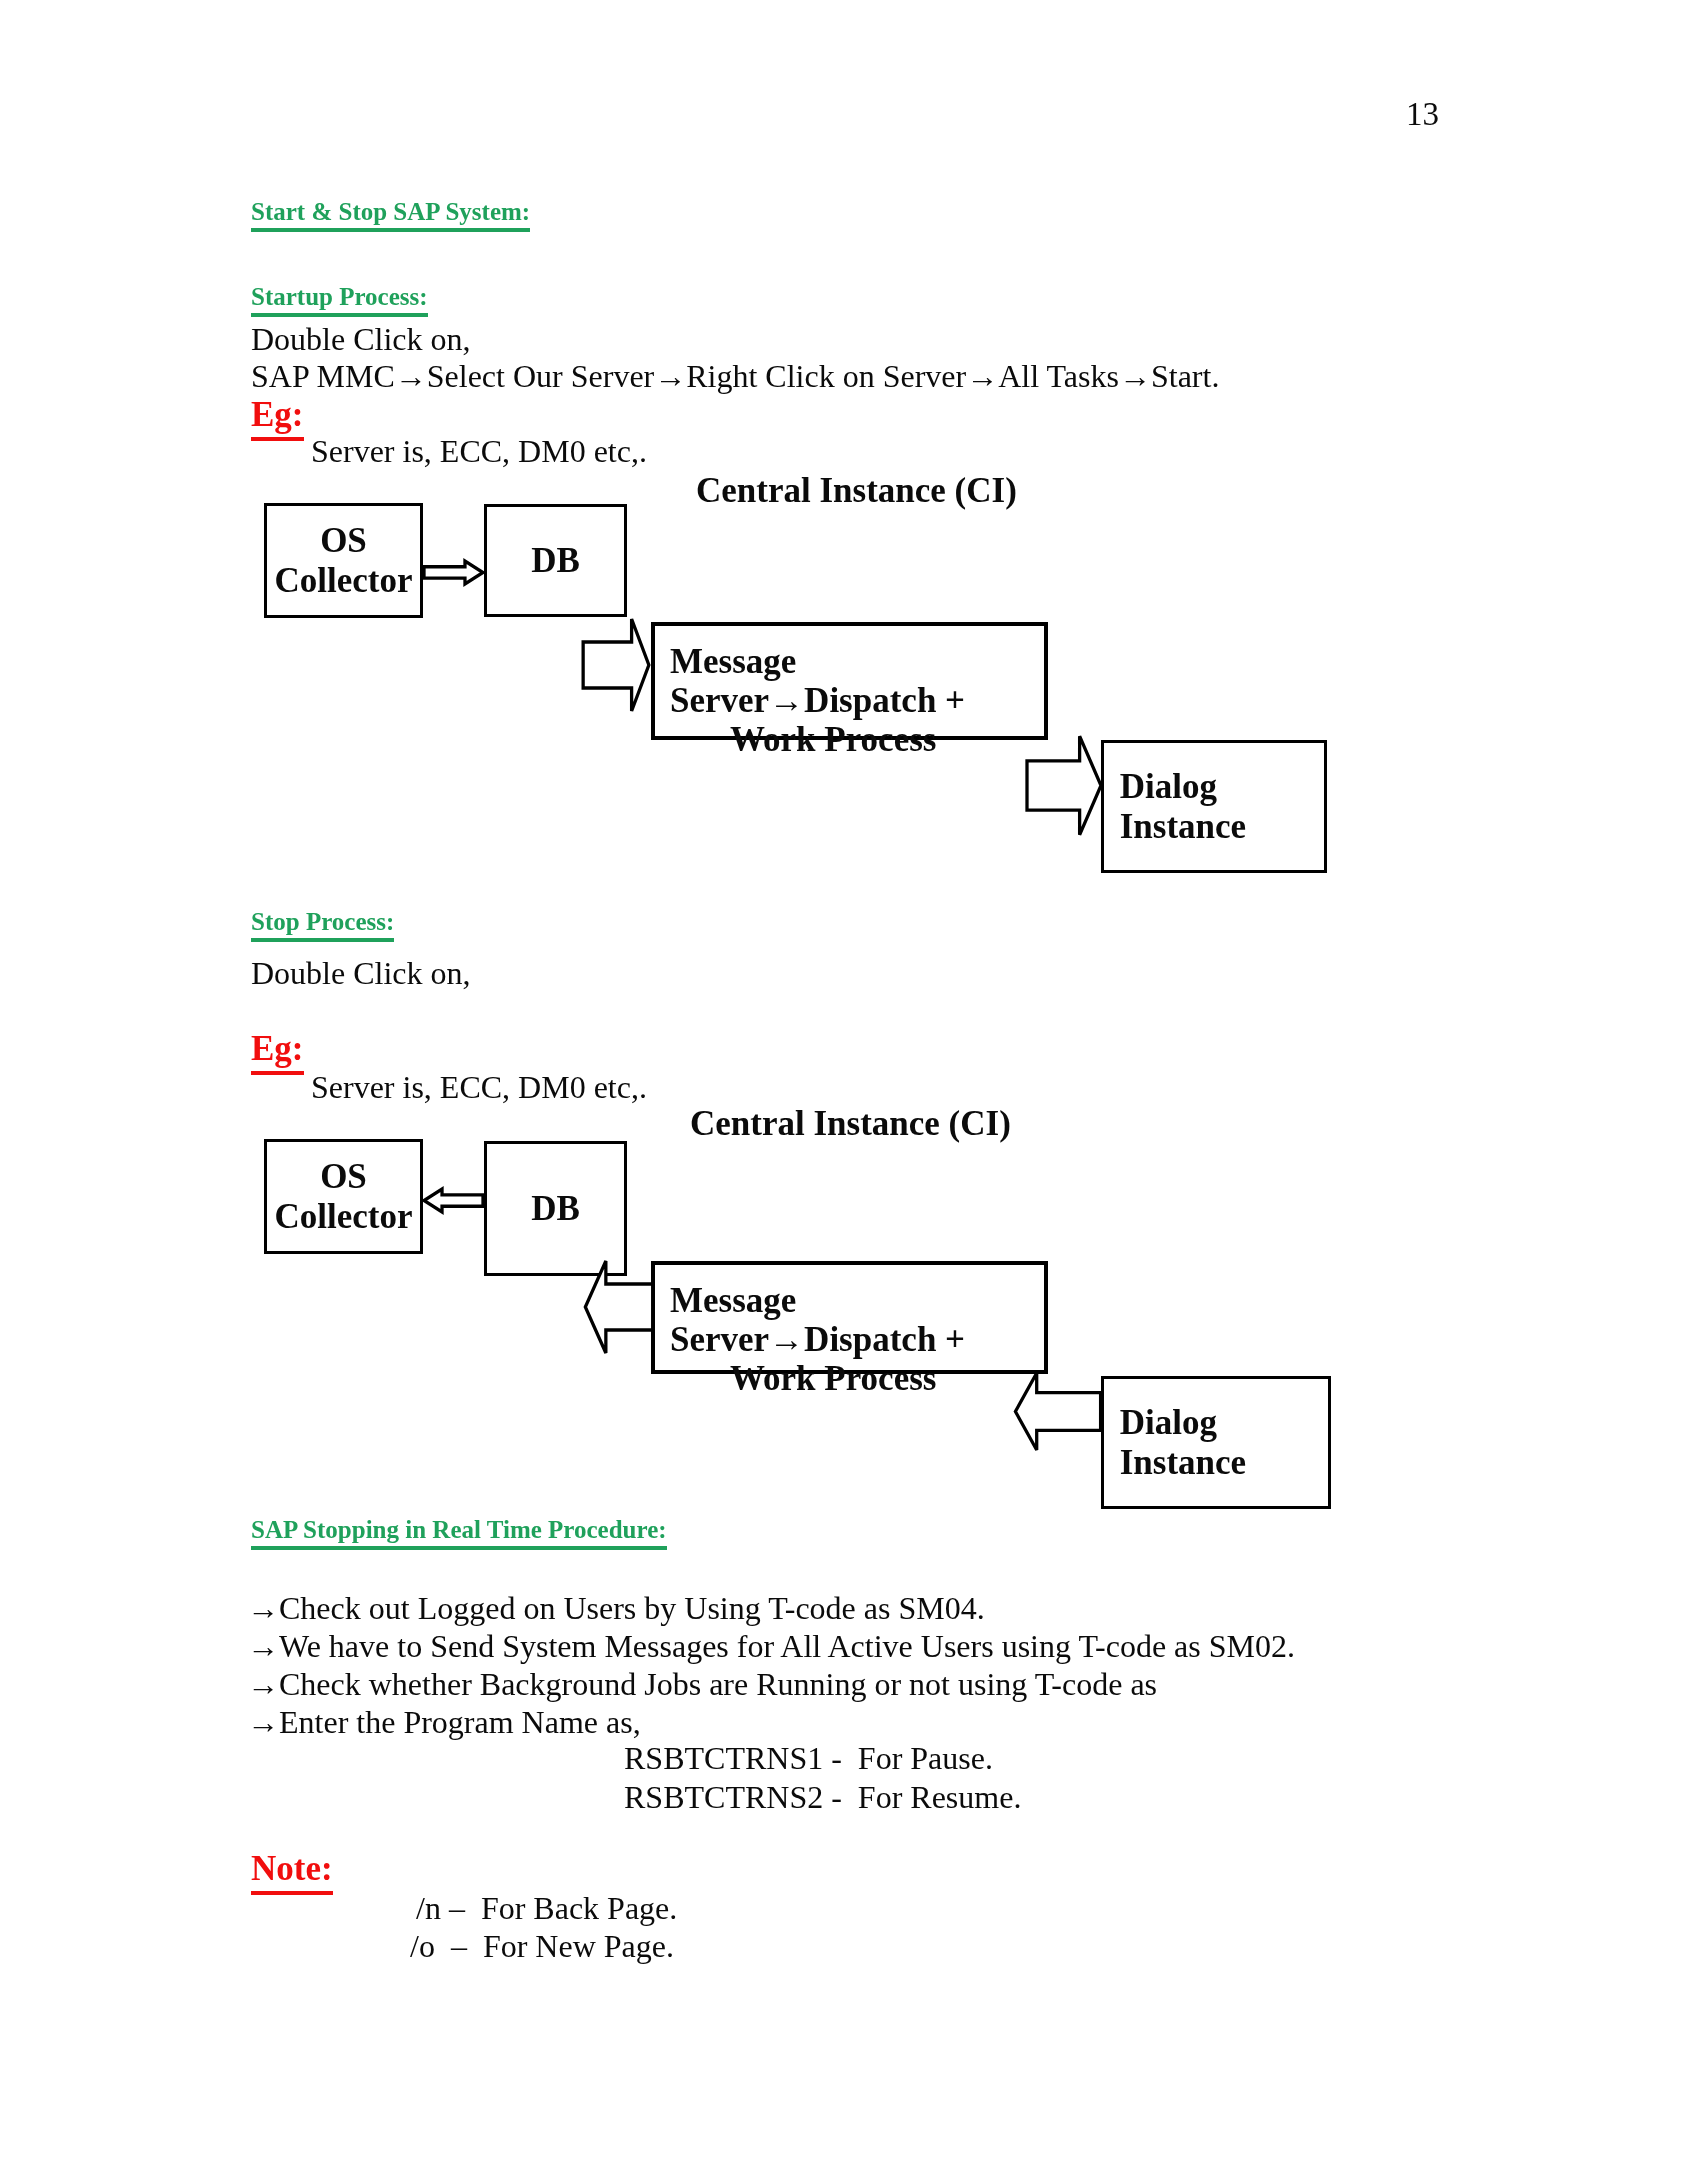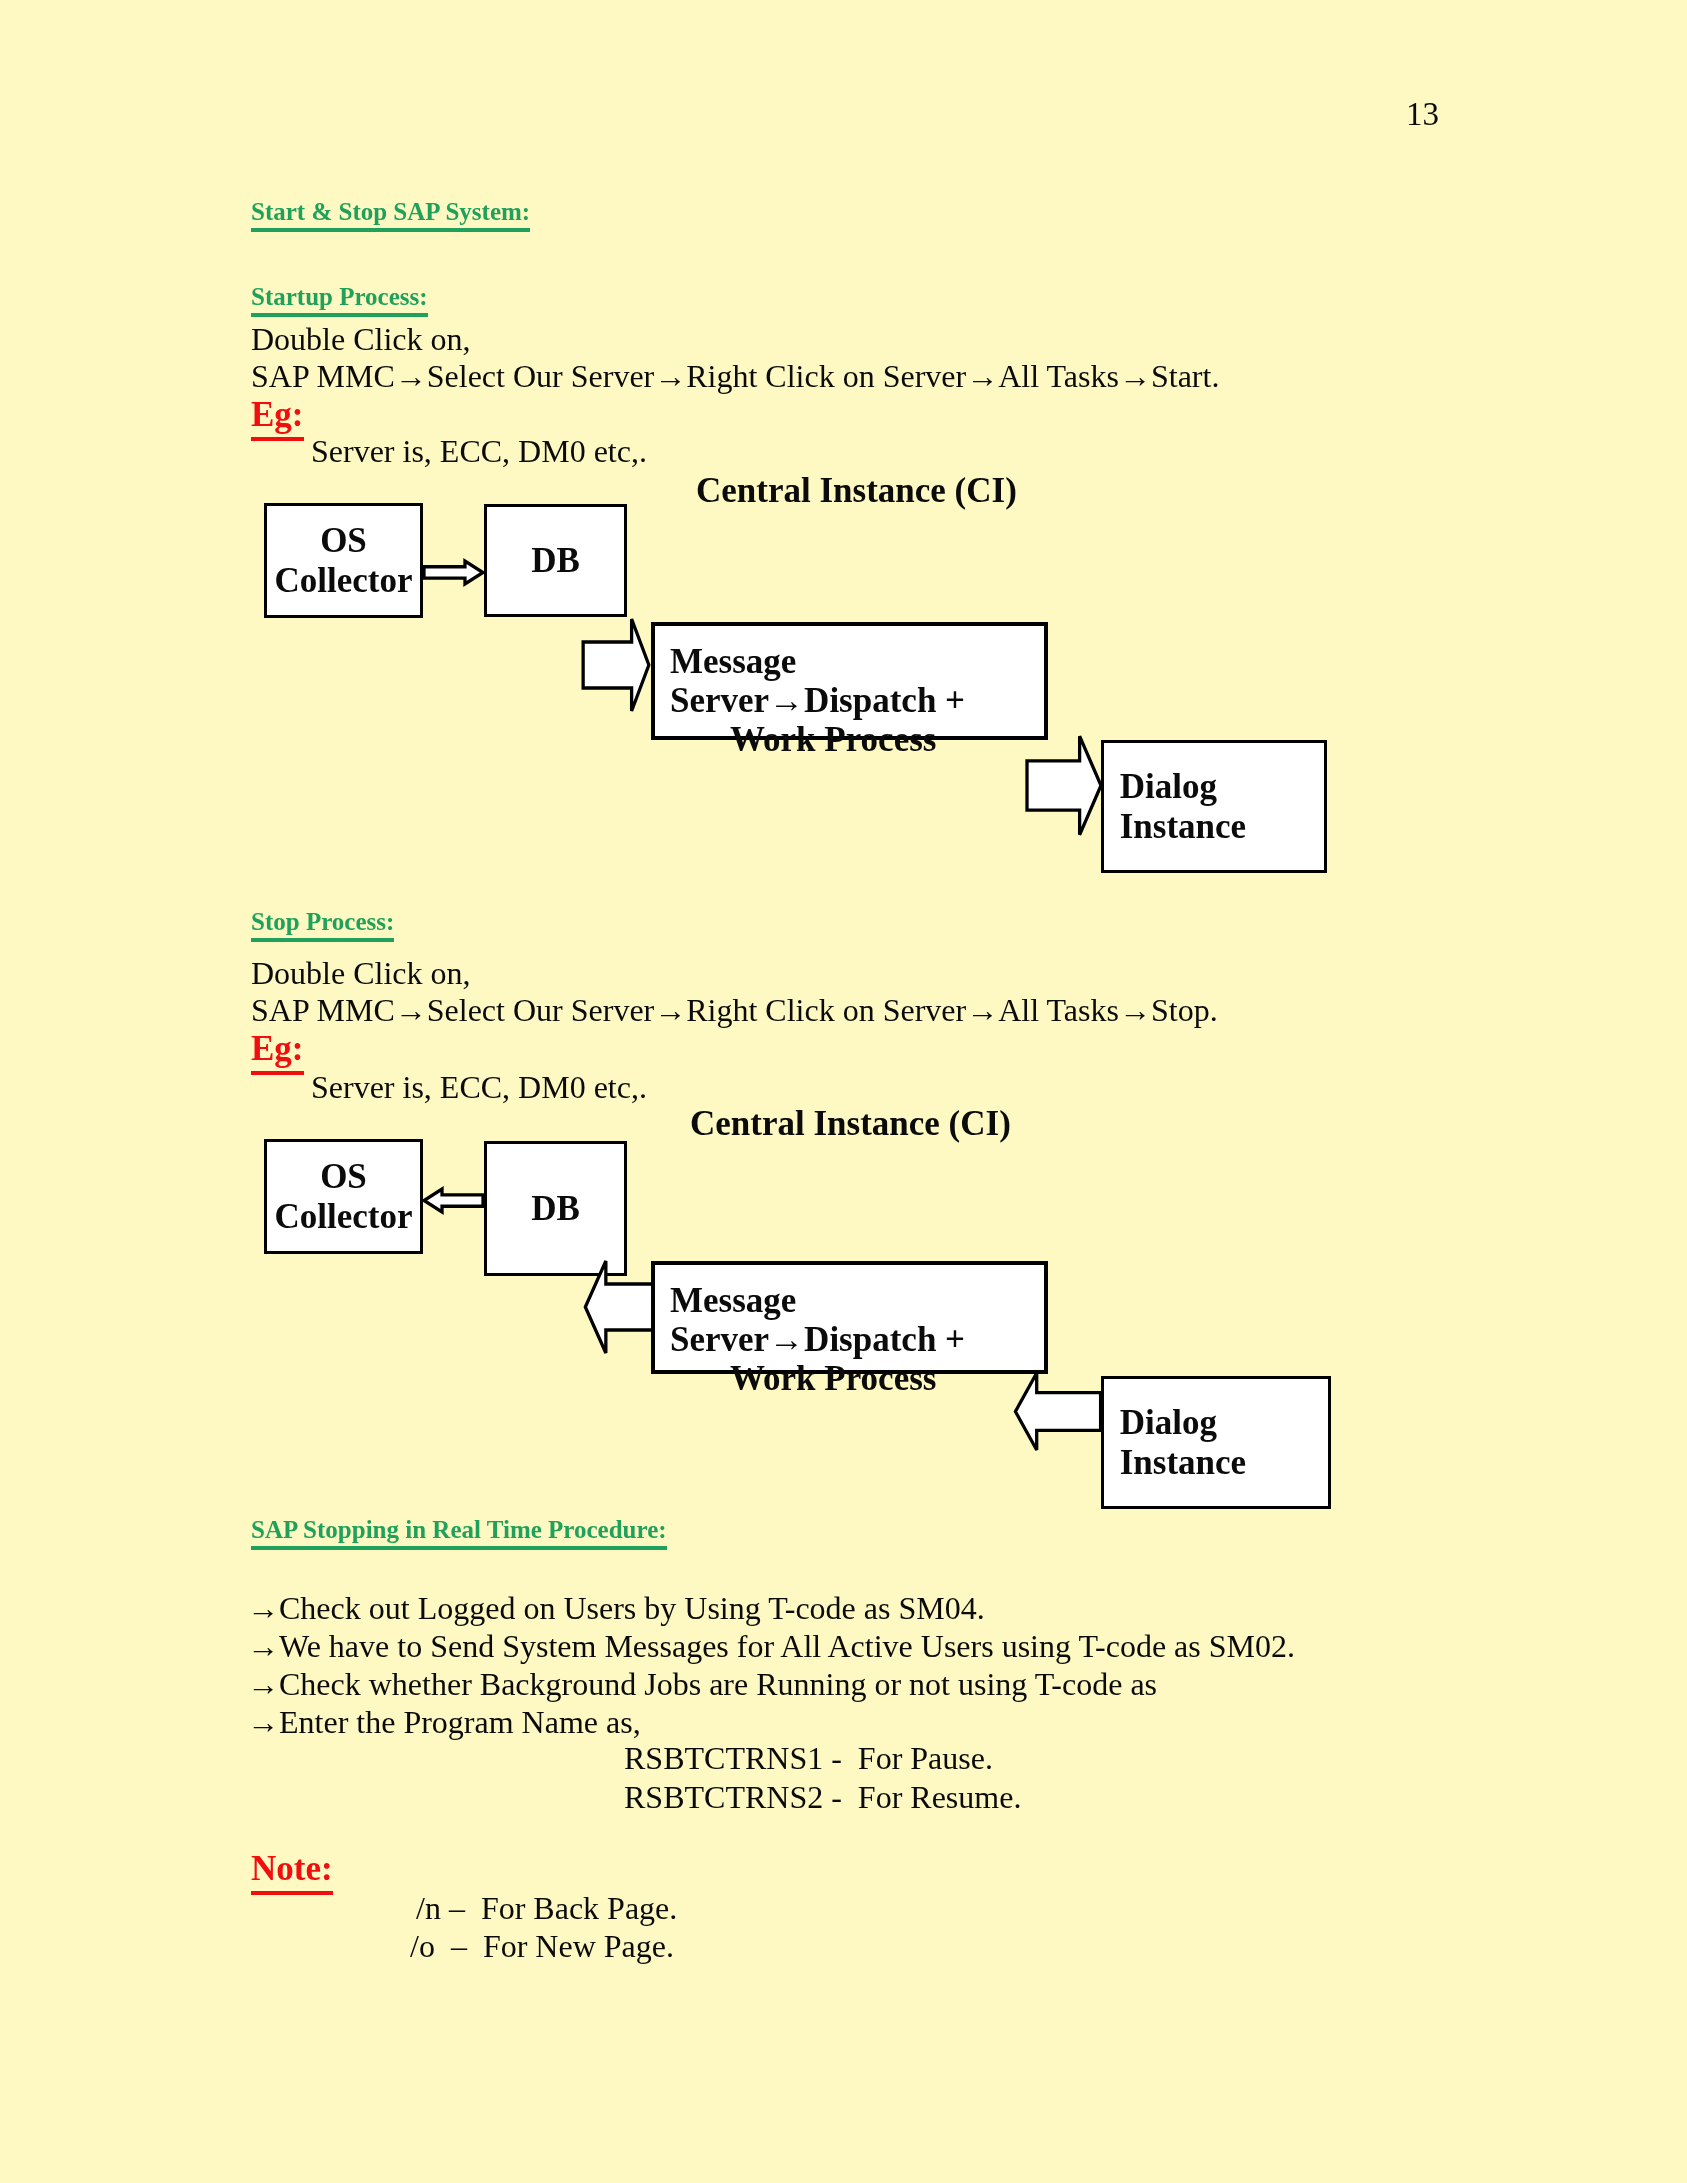--- a/index.html
+++ b/index.html
@@ -1,19 +1,19 @@
 <!DOCTYPE html>
 <html style="font-size:13px"><head>
 <meta charset="utf-8">
 <style>
   html,body{margin:0;padding:0;background:#e8e8e8;}
   .page{
     position:relative;
     width:1687px;height:2183px;
-    background:#fef9c3;
+    background:#ffffff;
     font-family:"Liberation Serif","DejaVu Serif",serif;
     color:#0b0b0b;
     overflow:hidden;
   }
   .t{position:absolute;white-space:pre;font-size:32px;line-height:1.15;}
   .pgnum{font-size:33px;}
   .h-green{
     font-size:25px;font-weight:bold;color:#1FA15B;
     border-bottom:4.1px solid #1FA15B;padding-bottom:1.6px;
   }
@@ -72,21 +72,20 @@
   <div class="box leftpad dlg-pad" style="left:1101px;top:740px;width:226px;height:133px;">
     <div>Dialog</div>
     <div>Instance</div>
   </div>
   <svg class="arrow" style="left:1027px;top:736px;" width="74" height="99" viewBox="0 0 90 120">
     <polygon points="0,30 64,30 64,0 90,60 64,120 64,90 0,90"></polygon>
   </svg>
 
   <div class="t h-green" style="left:251px;top:908px;">Stop Process:</div>
   <div class="t" style="left:251px;top:955px;">Double Click on,</div>
-  <div class="t" style="left:251px;top:992px;">SAP MMC→Select Our Server→Right Click on Server→All Tasks→Stop.</div>
   <div class="t h-red" style="left:251px;top:1029px;">Eg:</div>
   <div class="t" style="left:311px;top:1069px;">Server is, ECC, DM0 etc,.</div>
   <div class="t ci-title" style="left:690px;top:1104px;">Central Instance (CI)</div>
 
   <div class="box center" style="left:264px;top:1139px;width:159px;height:115px;">
     <div>OS</div>
     <div>Collector</div>
   </div>
   <div class="box center" style="left:484px;top:1141px;width:143px;height:135px;">
     <div>DB</div>

